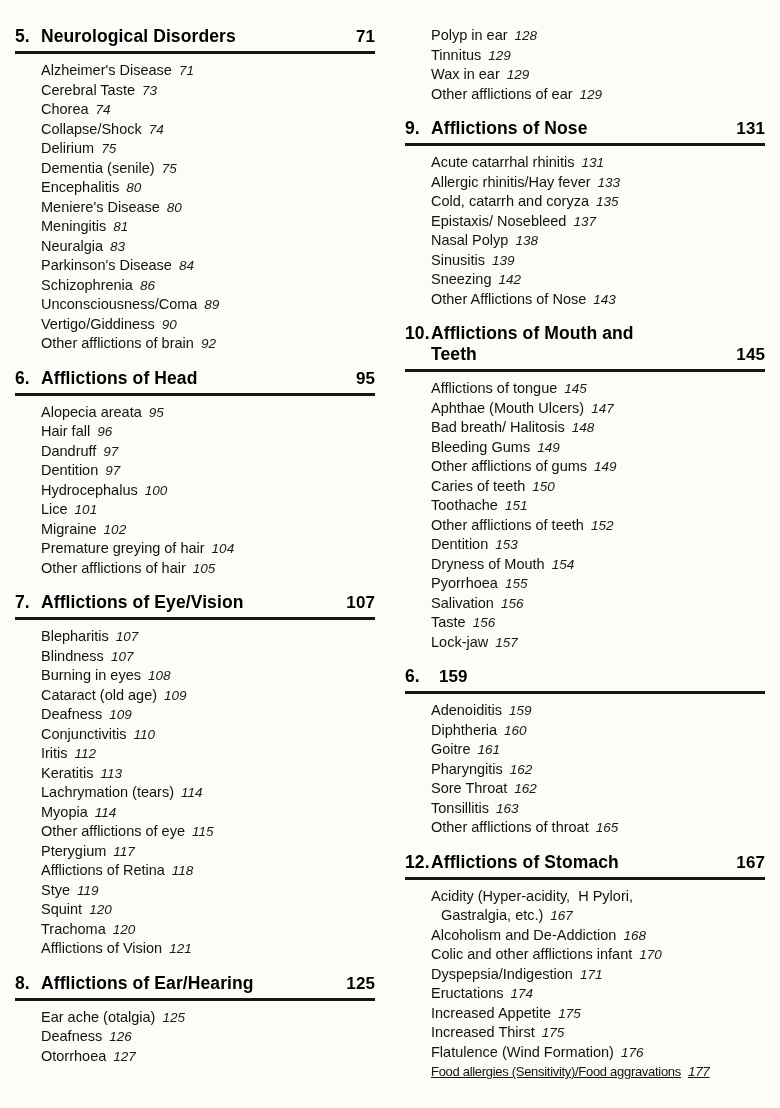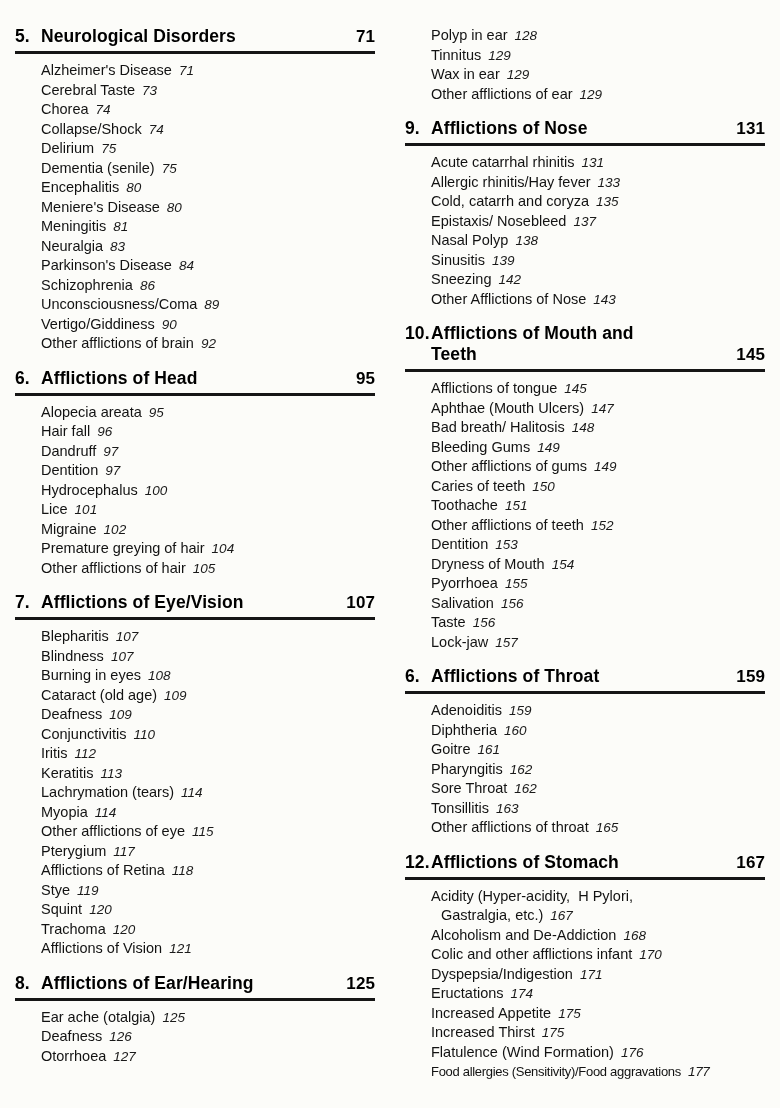--- a/index.html
+++ b/index.html
@@ -36,21 +36,21 @@
   .section-page { margin-left: 8px; font-size: 17px; }
   .entries { padding-left: 26px; }
   .entry {
     font-size: 14.5px;
     line-height: 19.5px;
     padding-left: 10px;
     text-indent: -10px;
     white-space: pre-wrap;
     color: #121212;
   }
-  .entry.tight { font-size: 13px; letter-spacing: -0.3px; }
+  .entry.tight { font-size: 13px; letter-spacing: -0.3px; text-decoration: underline; }
   .entry-label { }
   .entry-page {
     font-style: italic;
     margin-left: 7px;
     font-size: 13.5px;
     color: #1a1a1a;
   }
 </style>
 </head>
 <body>
@@ -185,21 +185,20 @@
             <div class="entry"><span class="entry-label">Dryness of Mouth</span><span class="entry-page">154</span></div>
             <div class="entry"><span class="entry-label">Pyorrhoea</span><span class="entry-page">155</span></div>
             <div class="entry"><span class="entry-label">Salivation</span><span class="entry-page">156</span></div>
             <div class="entry"><span class="entry-label">Taste</span><span class="entry-page">156</span></div>
             <div class="entry"><span class="entry-label">Lock-jaw</span><span class="entry-page">157</span></div>
           </div>
         </section>
         <section class="toc-block">
           <div class="section-heading">
             <span class="section-number">6.</span>
-            <span class="section-title">Afflictions of Throat</span>
             <span class="section-page">159</span>
           </div>
           <div class="entries">
             <div class="entry"><span class="entry-label">Adenoiditis</span><span class="entry-page">159</span></div>
             <div class="entry"><span class="entry-label">Diphtheria</span><span class="entry-page">160</span></div>
             <div class="entry"><span class="entry-label">Goitre</span><span class="entry-page">161</span></div>
             <div class="entry"><span class="entry-label">Pharyngitis</span><span class="entry-page">162</span></div>
             <div class="entry"><span class="entry-label">Sore Throat</span><span class="entry-page">162</span></div>
             <div class="entry"><span class="entry-label">Tonsillitis</span><span class="entry-page">163</span></div>
             <div class="entry"><span class="entry-label">Other afflictions of throat</span><span class="entry-page">165</span></div>

